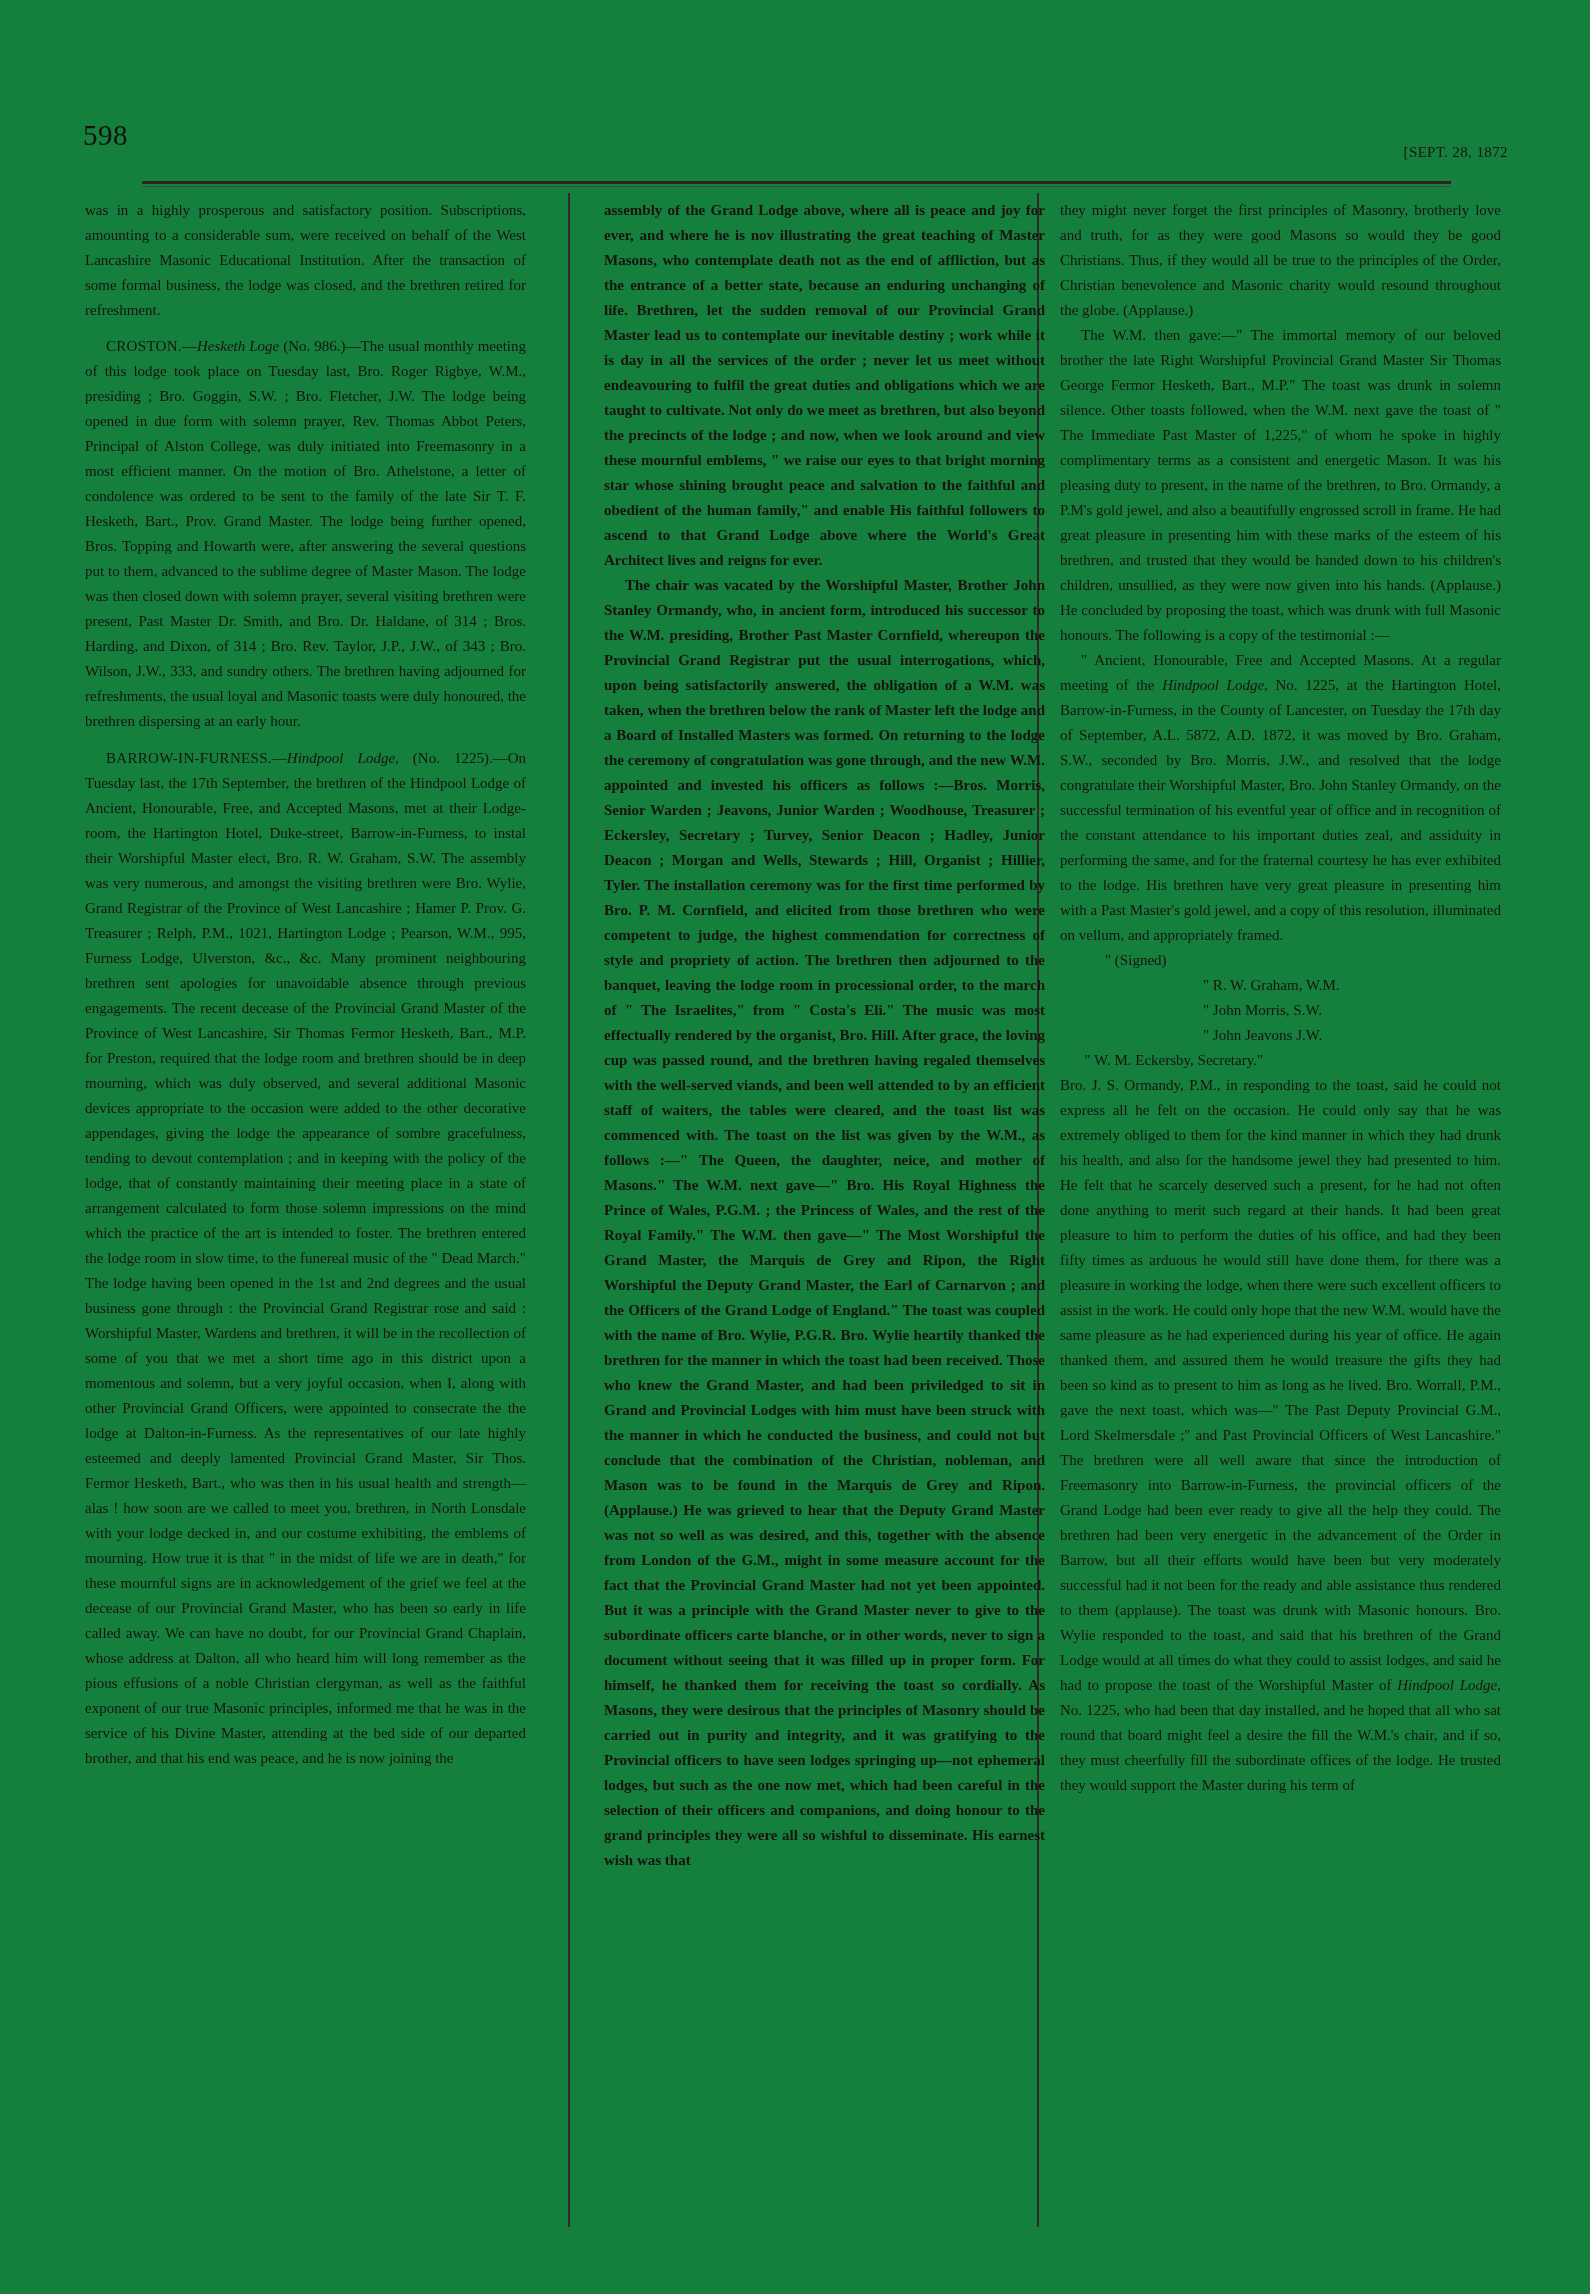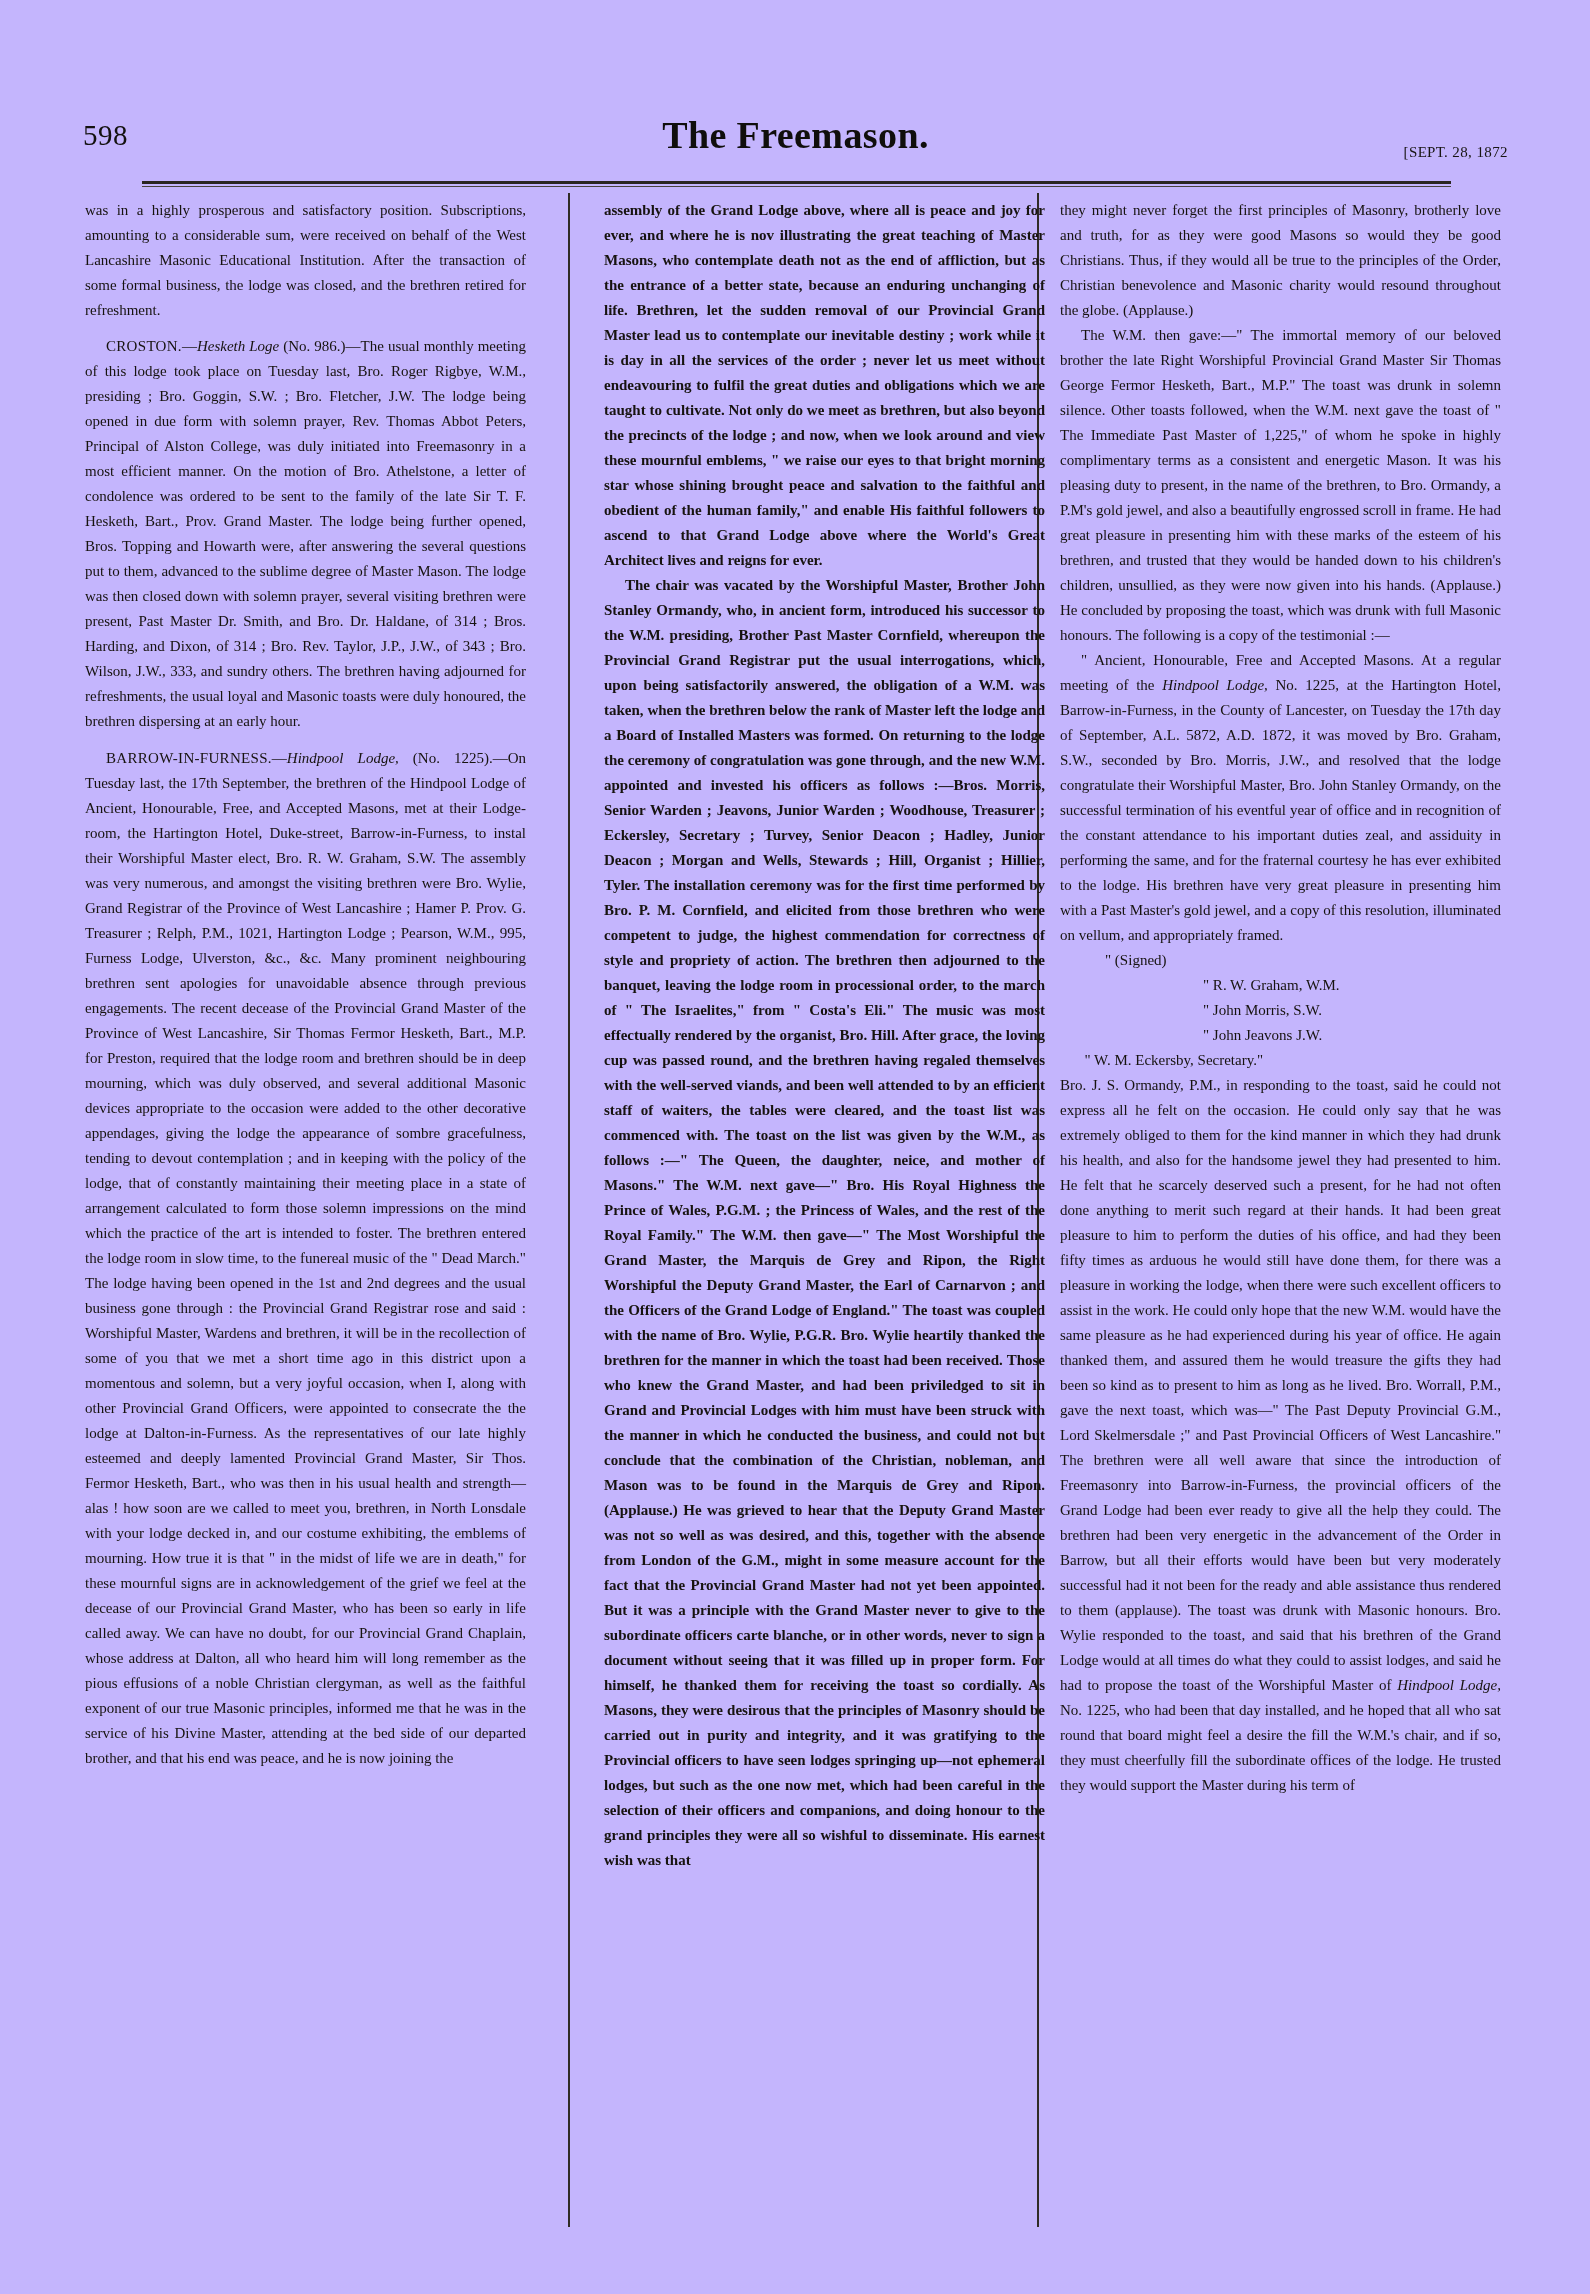--- a/index.html
+++ b/index.html
@@ -14,21 +14,21 @@
     color: #181410;
     position: relative;
     overflow: hidden;
   }
 
   .page {
     position: absolute;
     left: 0; top: 0;
     width: 1590px;
     height: 2295px;
-    background: #c4b5fd;
+    background: #15803d;
   }
 
   
   .masthead {
     position: absolute;
     left: 83px;
     top: 113px;
     width: 1425px;
     height: 55px;
   }
@@ -137,21 +137,20 @@
   .sig-indent-2 { padding-left: 143px; }
   .sig-indent-3 { padding-left: 24.5px; }
 </style>
 </head>
 <body>
 
 <div class="page">
 
   <div class="masthead">
     <div class="folio">598</div>
-    <div class="paper-title">The Freemason.</div>
     <div class="issue-date">[<span class="sc">SEPT.</span> 28, 1872</div>
   </div>
 
   <div class="rule-top"></div>
   <div class="rule-top2"></div>
 
   <div class="vrule v1"></div>
   <div class="vrule v2"></div>
 
   <div class="col c1">

